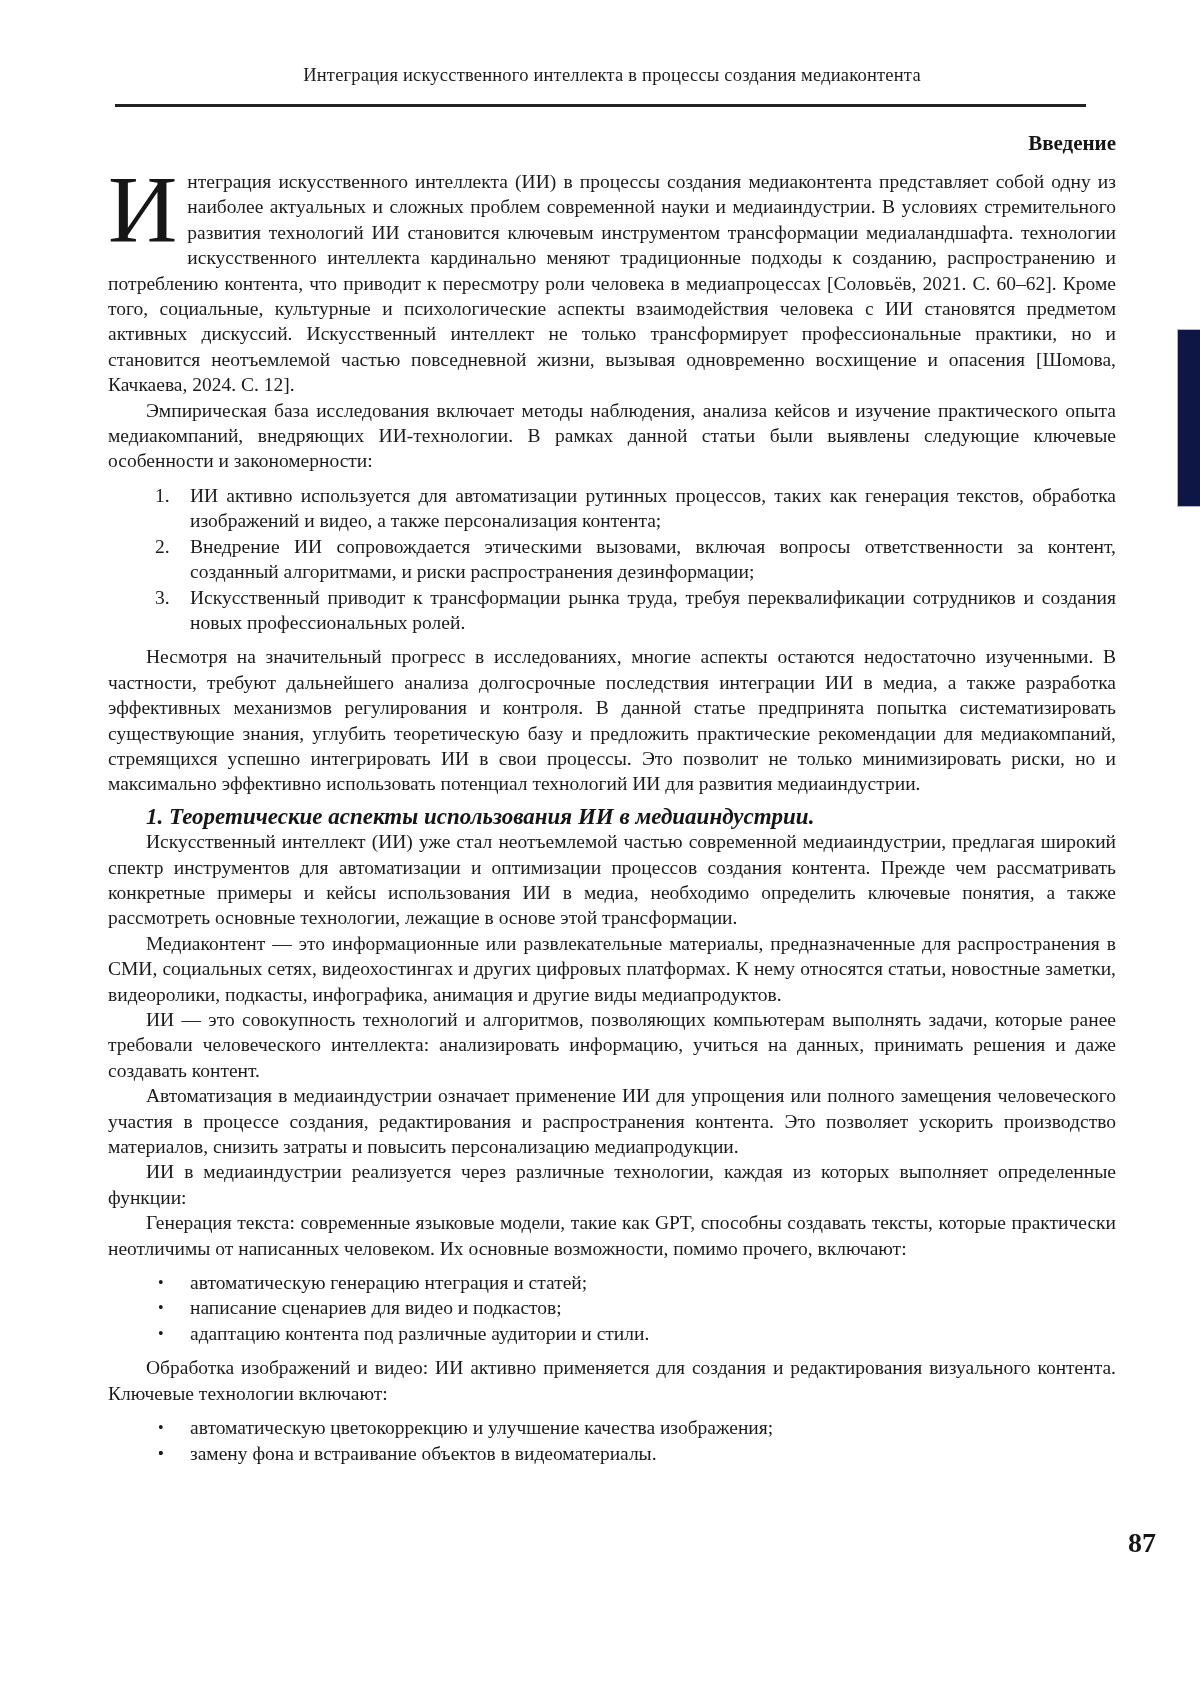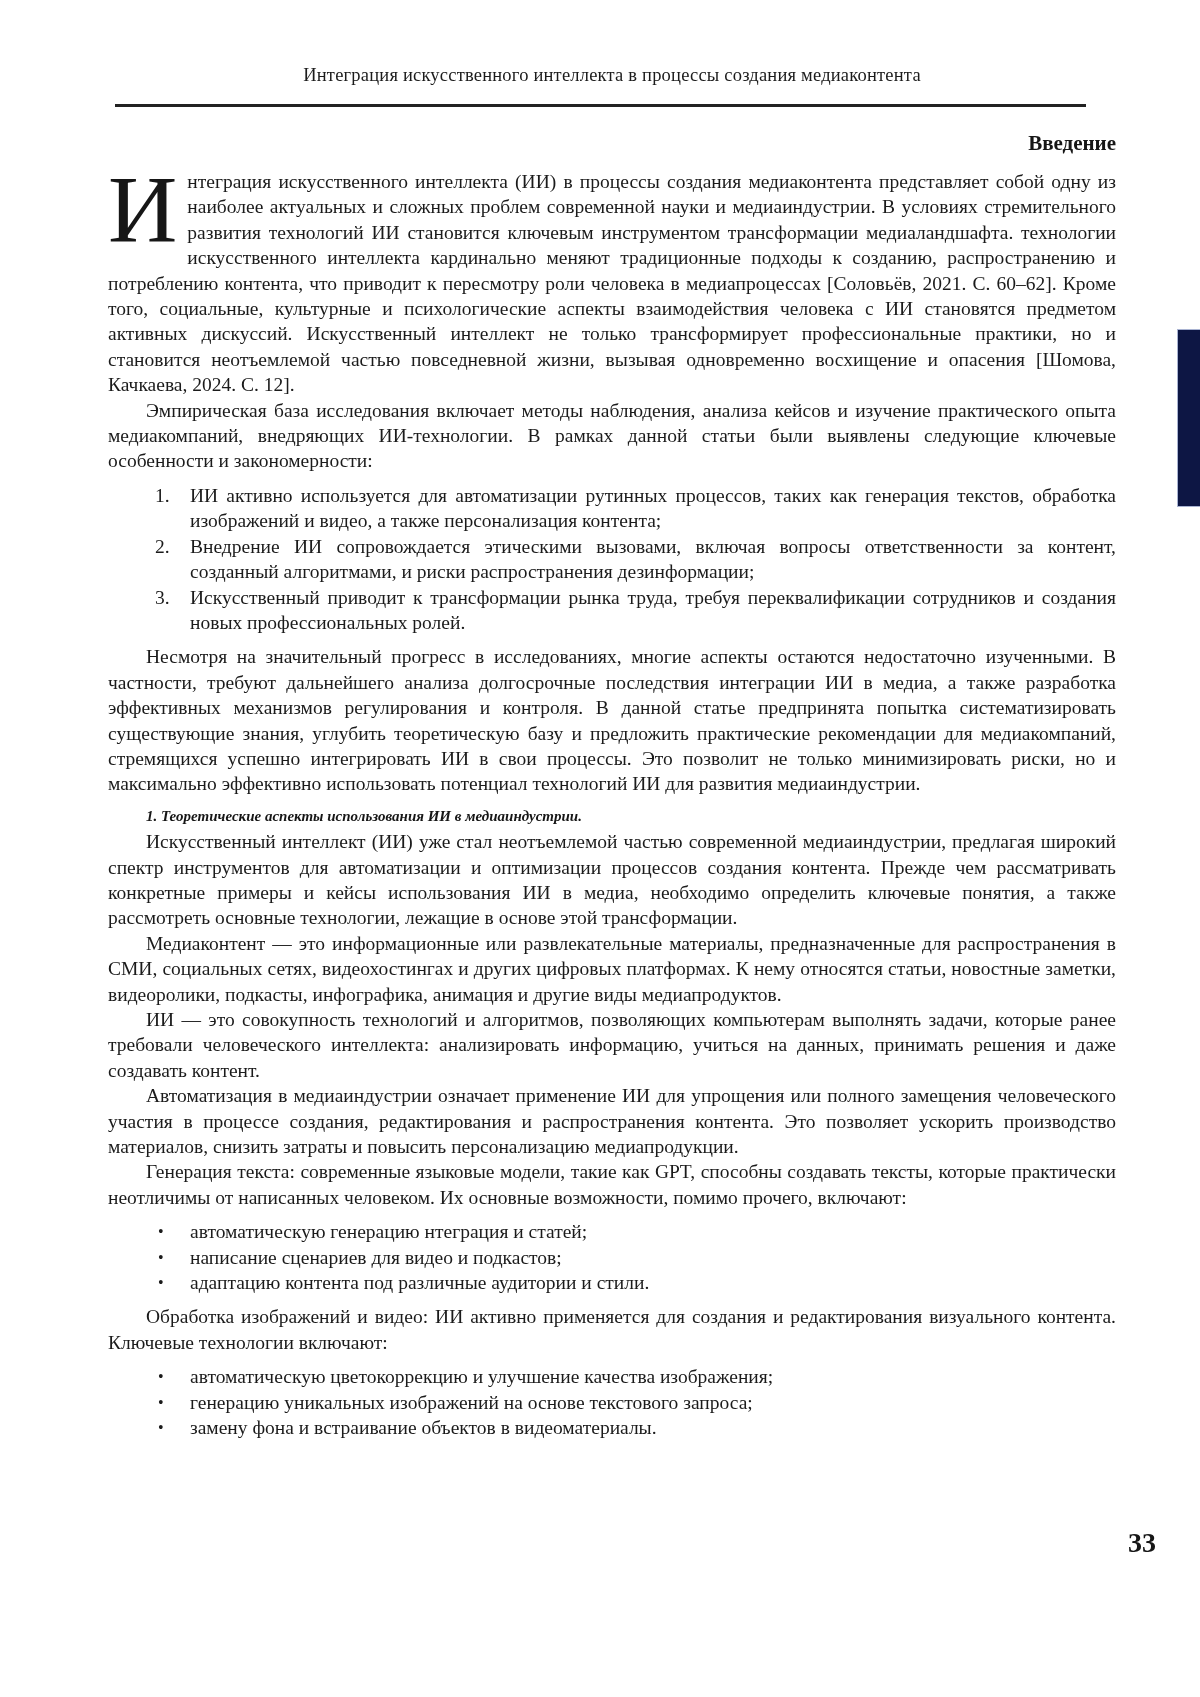--- a/index.html
+++ b/index.html
@@ -49,21 +49,21 @@
   .para.no-indent { text-indent: 0; }
   .dropcap {
     float: left;
     font-size: 96px;
     line-height: 76px;
     padding: 3px 10px 0 0;
     font-weight: normal;
     color: #161616;
   }
   .subheading {
-    font-size: 15px;
+    font-size: 23px;
     line-height: 25.4px;
     font-weight: bold;
     font-style: italic;
     text-indent: 38px;
     margin: 7px 0 0 0;
     color: #161616;
   }
   .doc-list {
     list-style: none;
     margin: 9px 0;
@@ -148,20 +148,21 @@
       <p class="subheading">1. Теоретические аспекты использования ИИ в медиаиндустрии.</p>
 
       <p class="para">Искусственный интеллект (ИИ) уже стал неотъемлемой частью современной медиаиндустрии, предлагая широкий спектр инструментов для автоматизации и оптимизации процессов создания контента. Прежде чем рассматривать конкретные примеры и кейсы использования ИИ в медиа, необходимо определить ключевые понятия, а также рассмотреть основные технологии, лежащие в основе этой трансформации.</p>
 
       <p class="para">Медиаконтент — это информационные или развлекательные материалы, предназначенные для распространения в СМИ, социальных сетях, видеохостингах и других цифровых платформах. К нему относятся статьи, новостные заметки, видеоролики, подкасты, инфографика, анимация и другие виды медиапродуктов.</p>
 
       <p class="para">ИИ — это совокупность технологий и алгоритмов, позволяющих компьютерам выполнять задачи, которые ранее требовали человеческого интеллекта: анализировать информацию, учиться на данных, принимать решения и даже создавать контент.</p>
 
       <p class="para">Автоматизация в медиаиндустрии означает применение ИИ для упрощения или полного замещения человеческого участия в процессе создания, редактирования и распространения контента. Это позволяет ускорить производство материалов, снизить затраты и повысить персонализацию медиапродукции.</p>
 
+      <p class="para">ИИ в медиаиндустрии реализуется через различные технологии, каждая из которых выполняет определенные функции:</p>
 
       <p class="para">Генерация текста: современные языковые модели, такие как GPT, способны создавать тексты, которые практически неотличимы от написанных человеком. Их основные возможности, помимо прочего, включают:</p>
 
       <ul class="doc-list bullets">
         <li>
           <span class="marker">•</span>
           <span>автоматическую генерацию нтеграция и статей;</span>
         </li>
         <li>
           <span class="marker">•</span>
@@ -175,28 +176,27 @@
 
       <p class="para">Обработка изображений и видео: ИИ активно применяется для создания и редактирования визуального контента. Ключевые технологии включают:</p>
 
       <ul class="doc-list bullets">
         <li>
           <span class="marker">•</span>
           <span>автоматическую цветокоррекцию и улучшение качества изображения;</span>
         </li>
         <li>
           <span class="marker">•</span>
-          <span>генерацию уникальных изображений на основе текстового запроса;</span>
         </li>
         <li>
           <span class="marker">•</span>
           <span>замену фона и встраивание объектов в видеоматериалы.</span>
         </li>
       </ul>
 
     </main>
   </div>
 
-  <div class="page-number">33</div>
+  <div class="page-number">87</div>
 
   <div class="side-tab" style="background: rgb(13, 22, 68);"></div>
 
 </div>
 
 </body></html>

